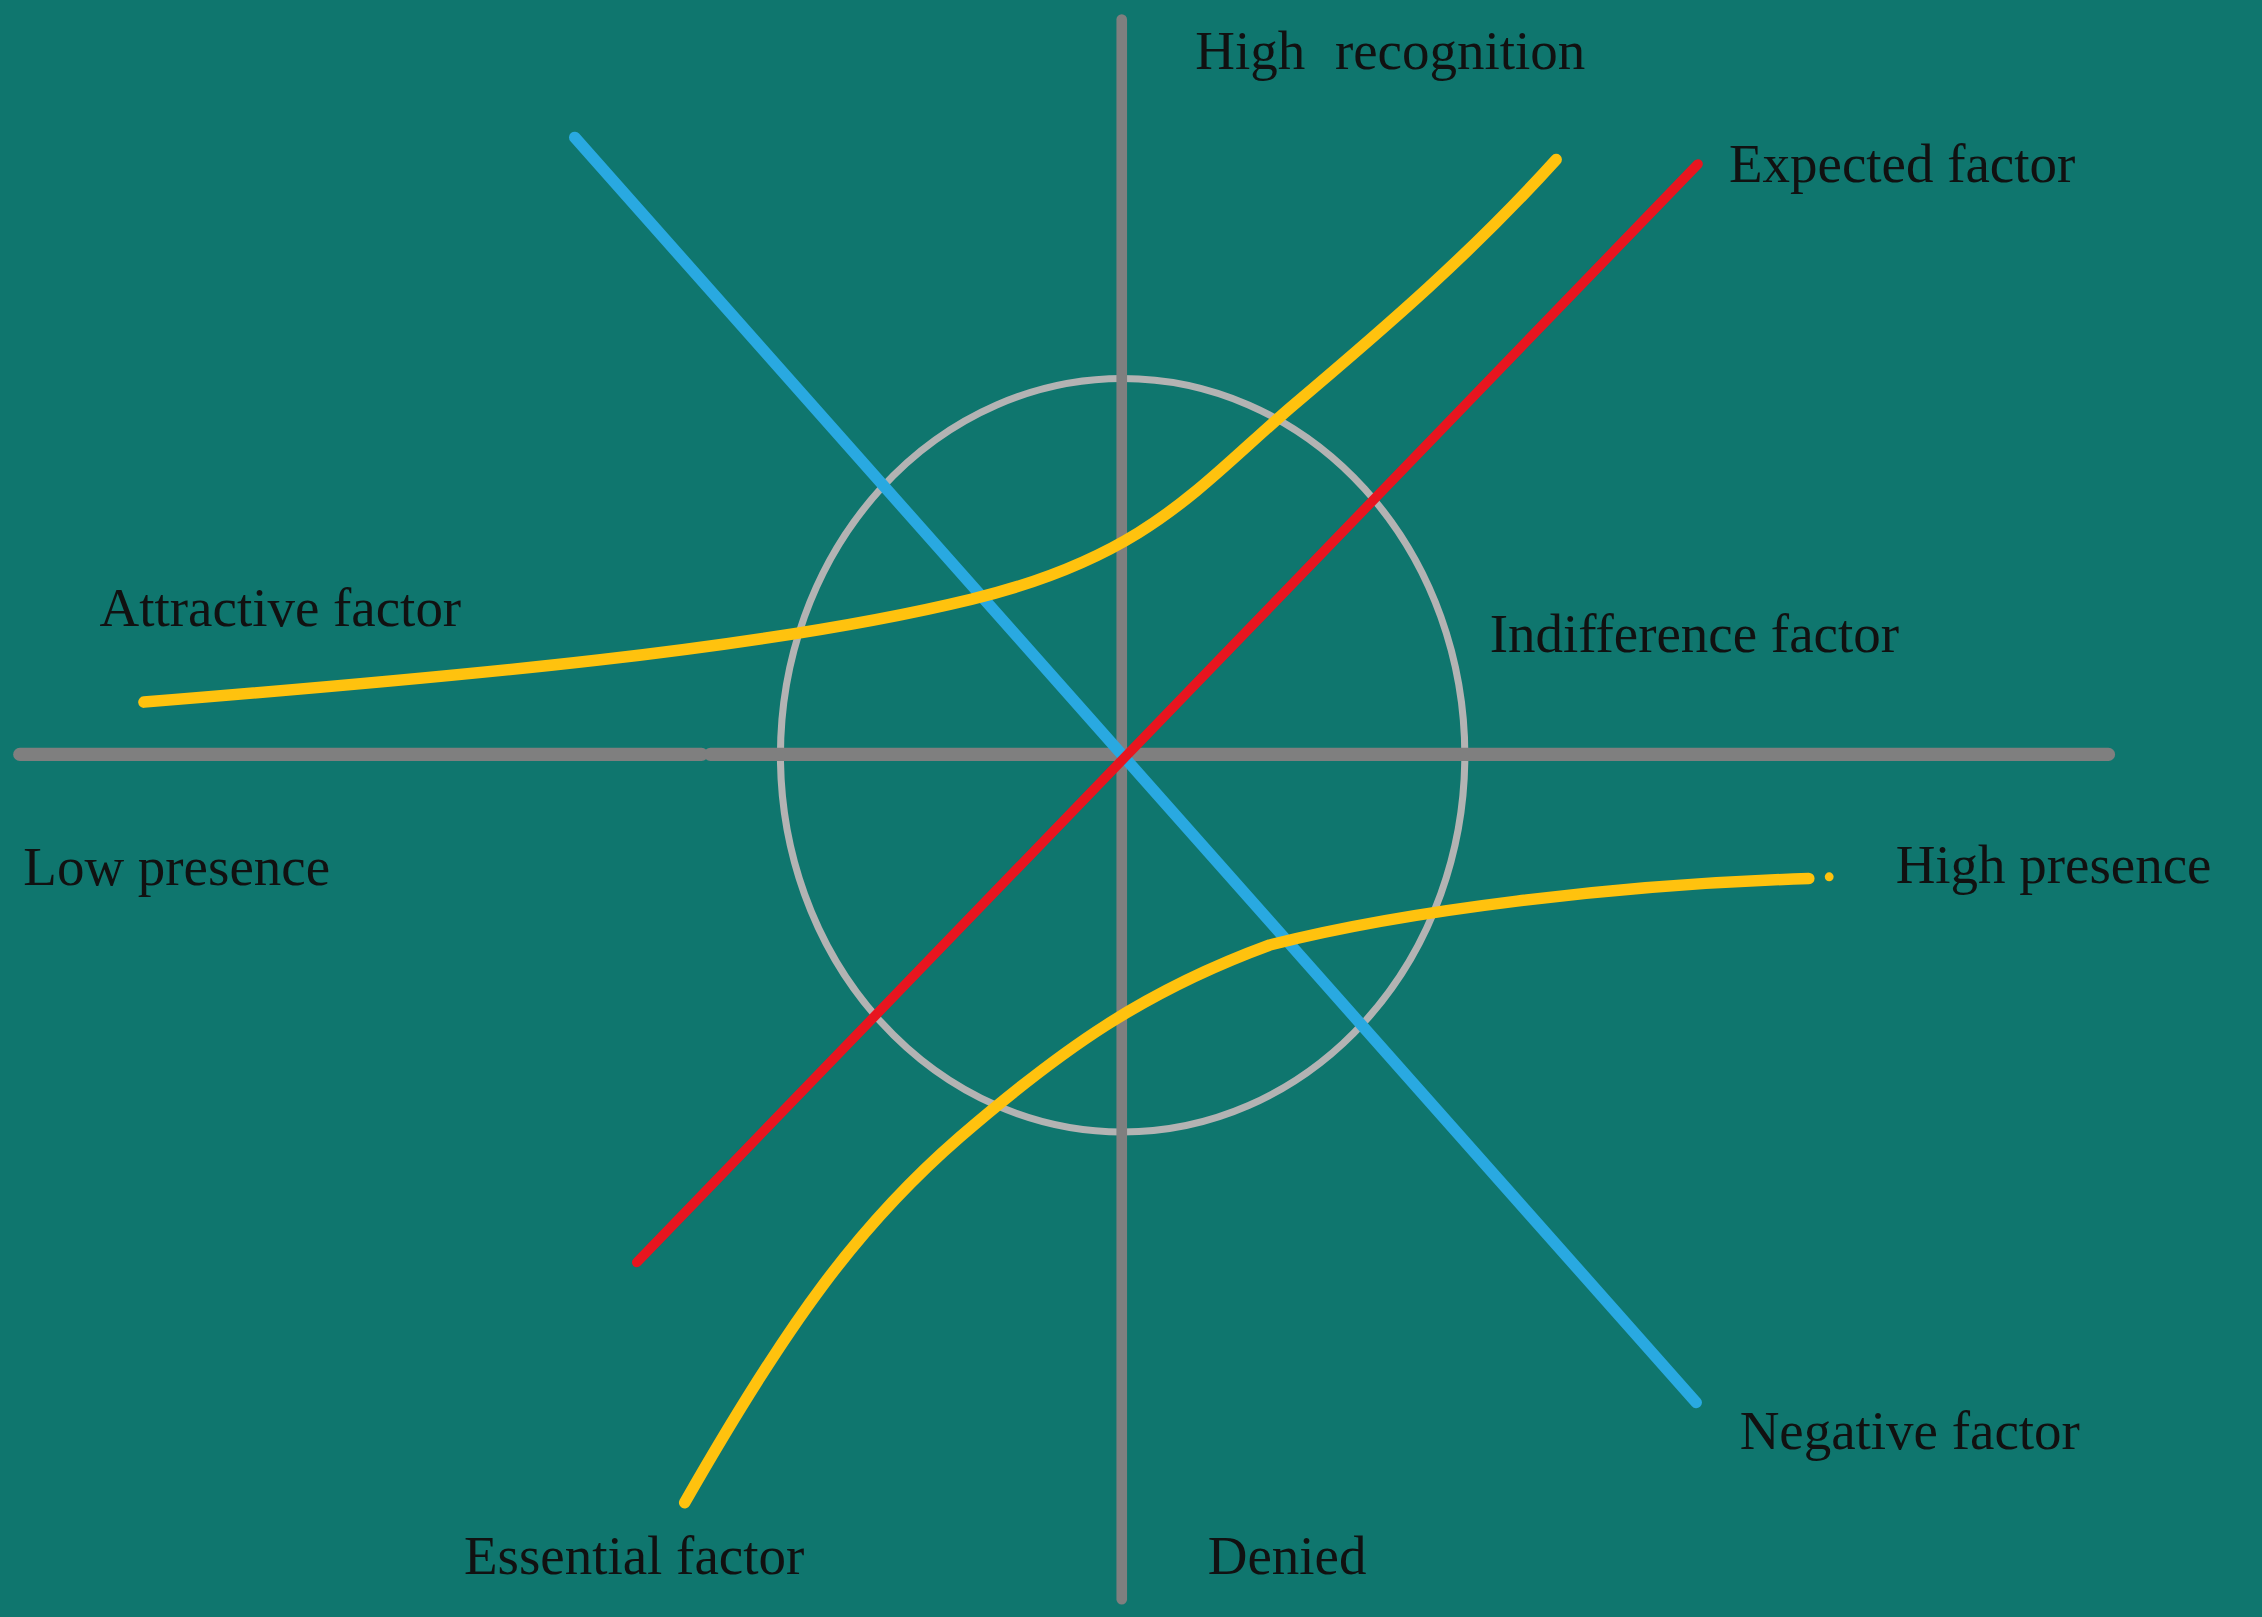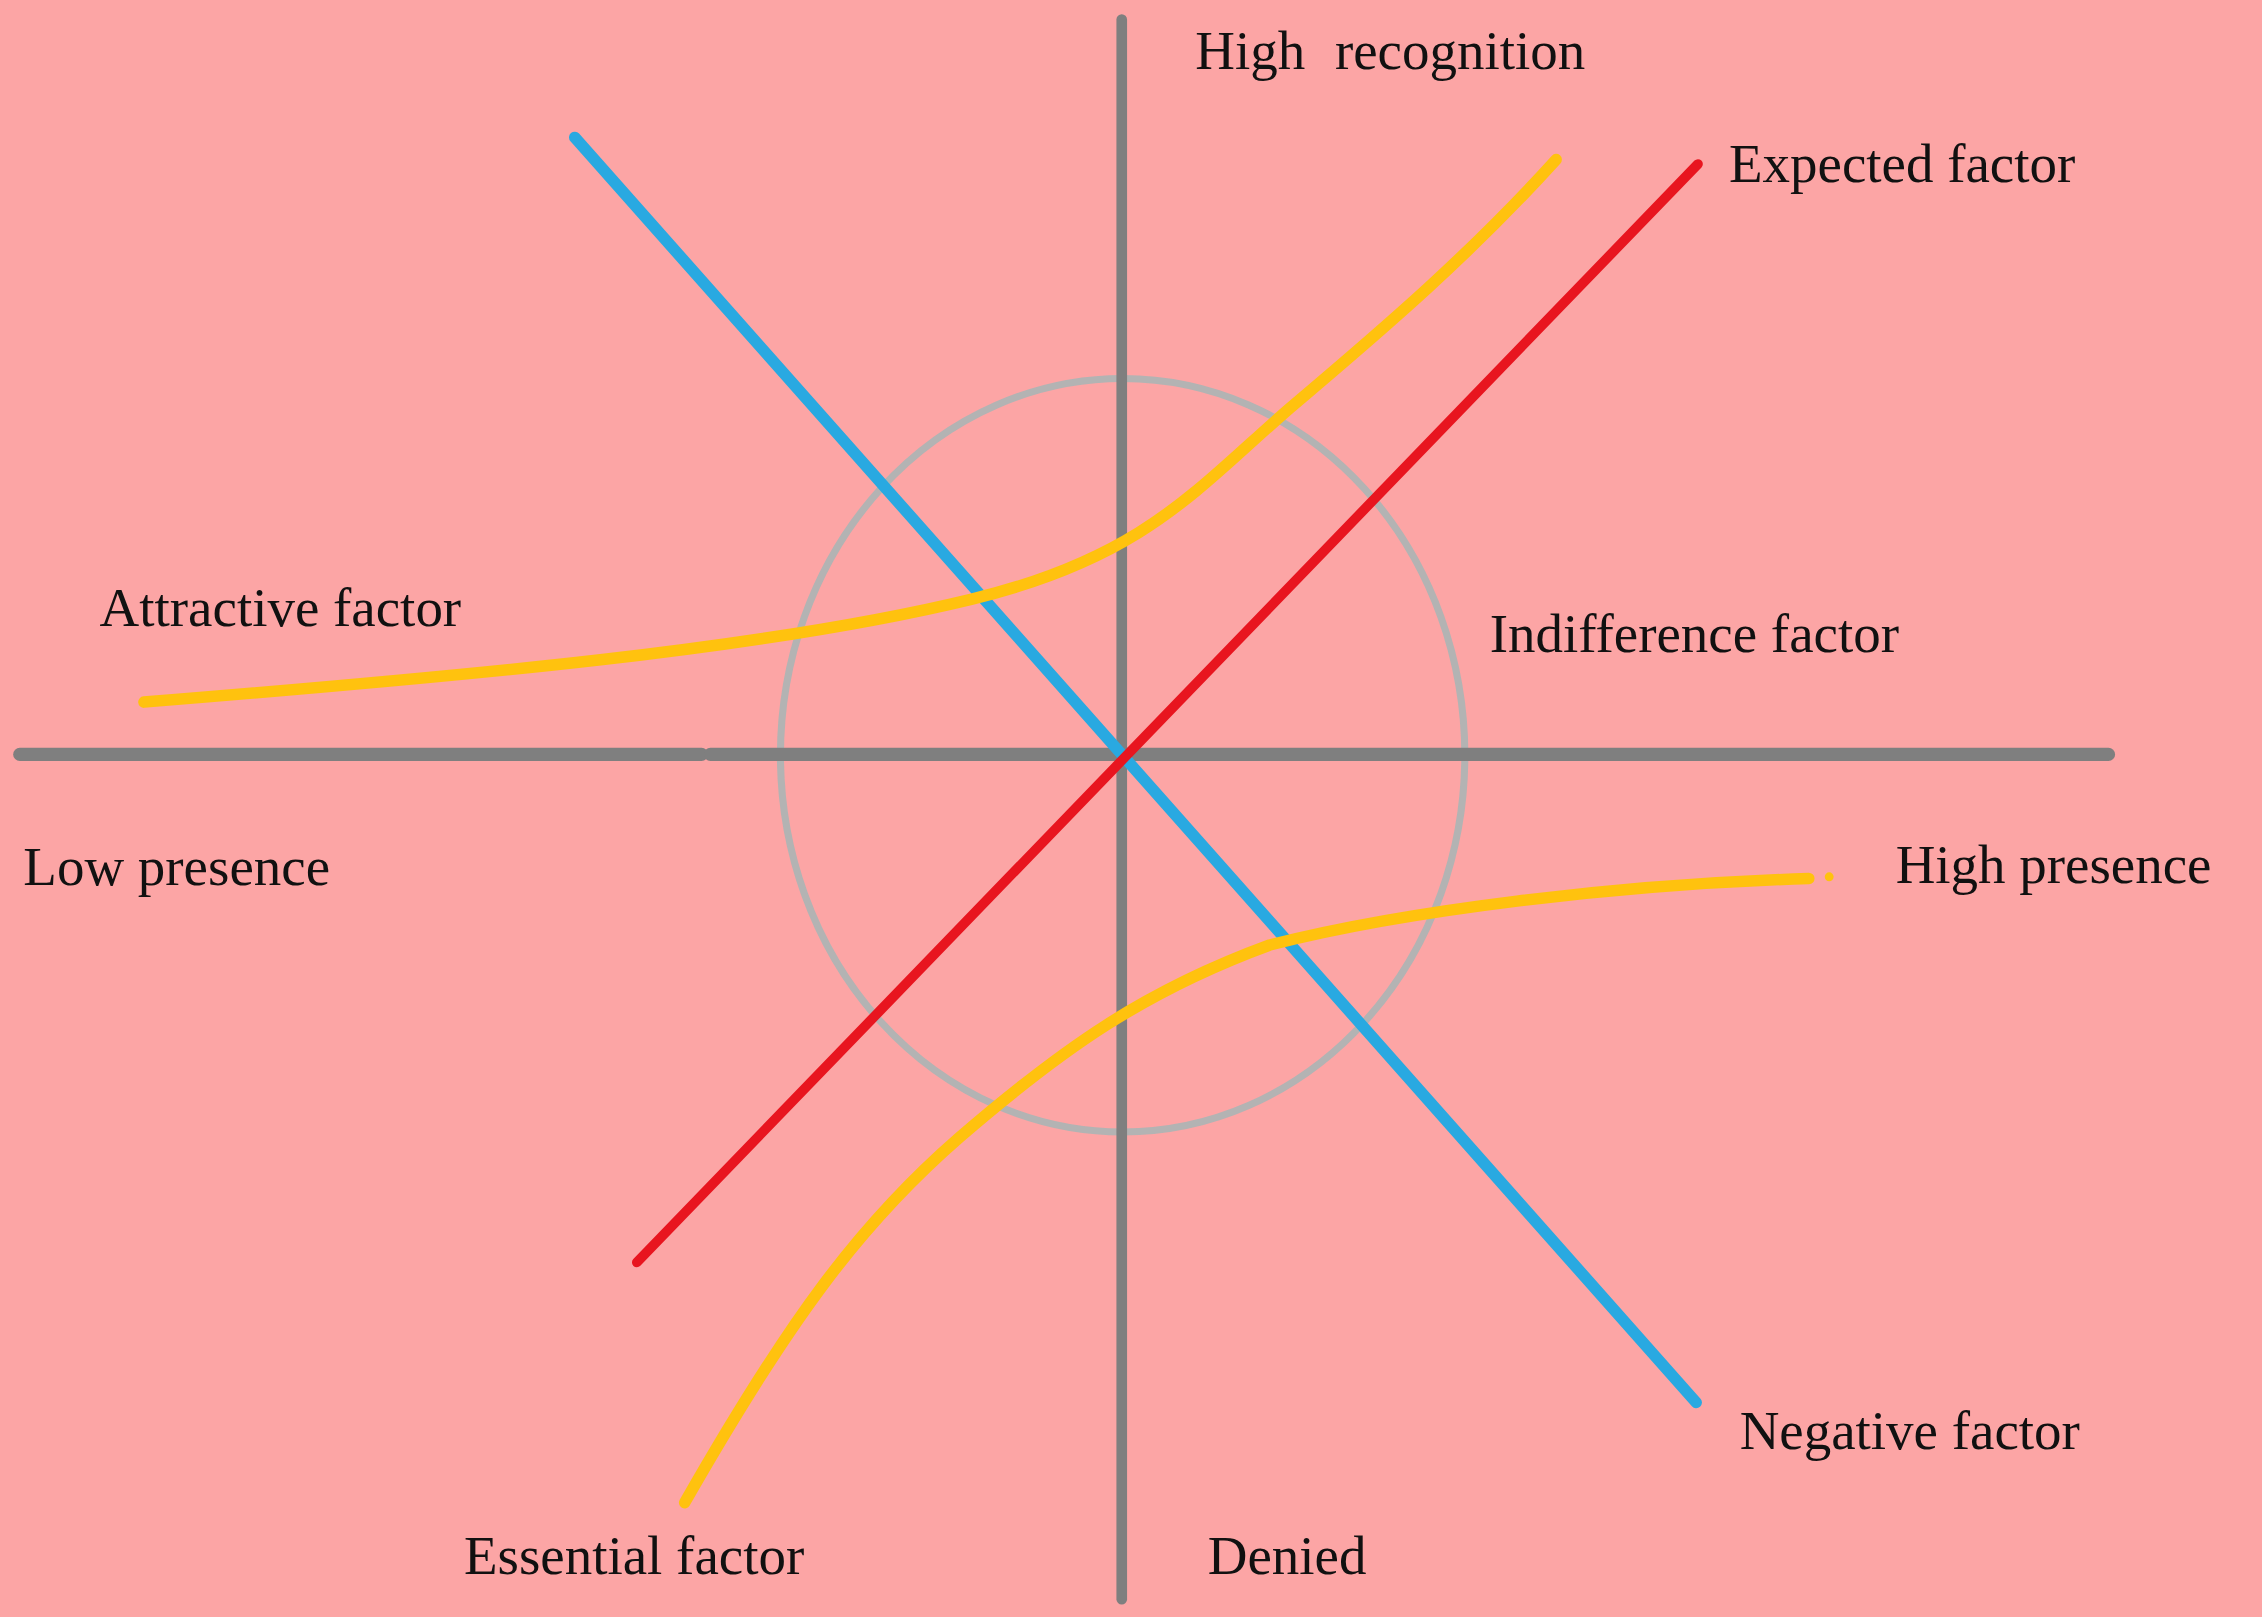--- a/index.html
+++ b/index.html
@@ -4,21 +4,21 @@
 <style>
   html, body {
     margin: 0;
     padding: 0;
     background: #ffffff;
   }
   .stage {
     position: relative;
     width: 2263px;
     height: 1617px;
-    background: #fca5a5;
+    background: #0f766e;
     overflow: hidden;
   }
   svg.diagram {
     position: absolute;
     left: 0;
     top: 0;
   }
   svg.diagram text {
     font-family: "Liberation Serif", "DejaVu Serif", serif;
     font-size: 62px;

